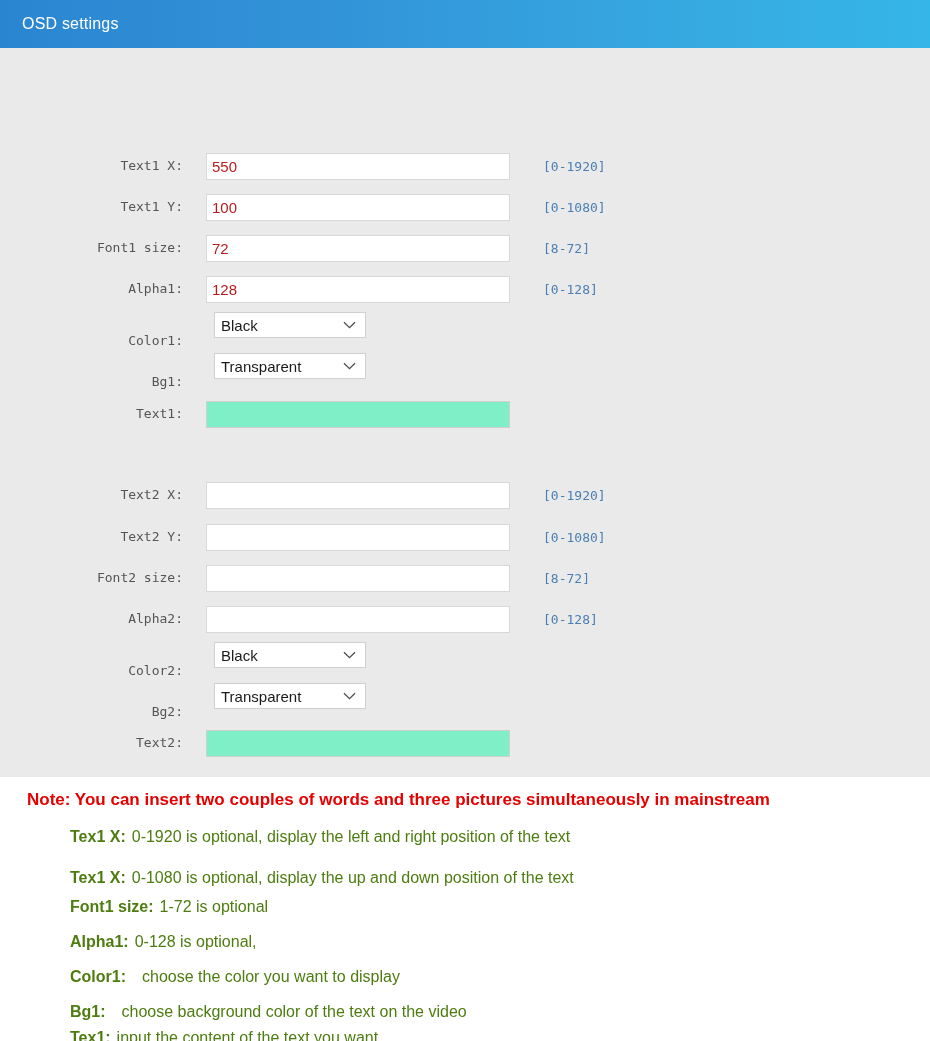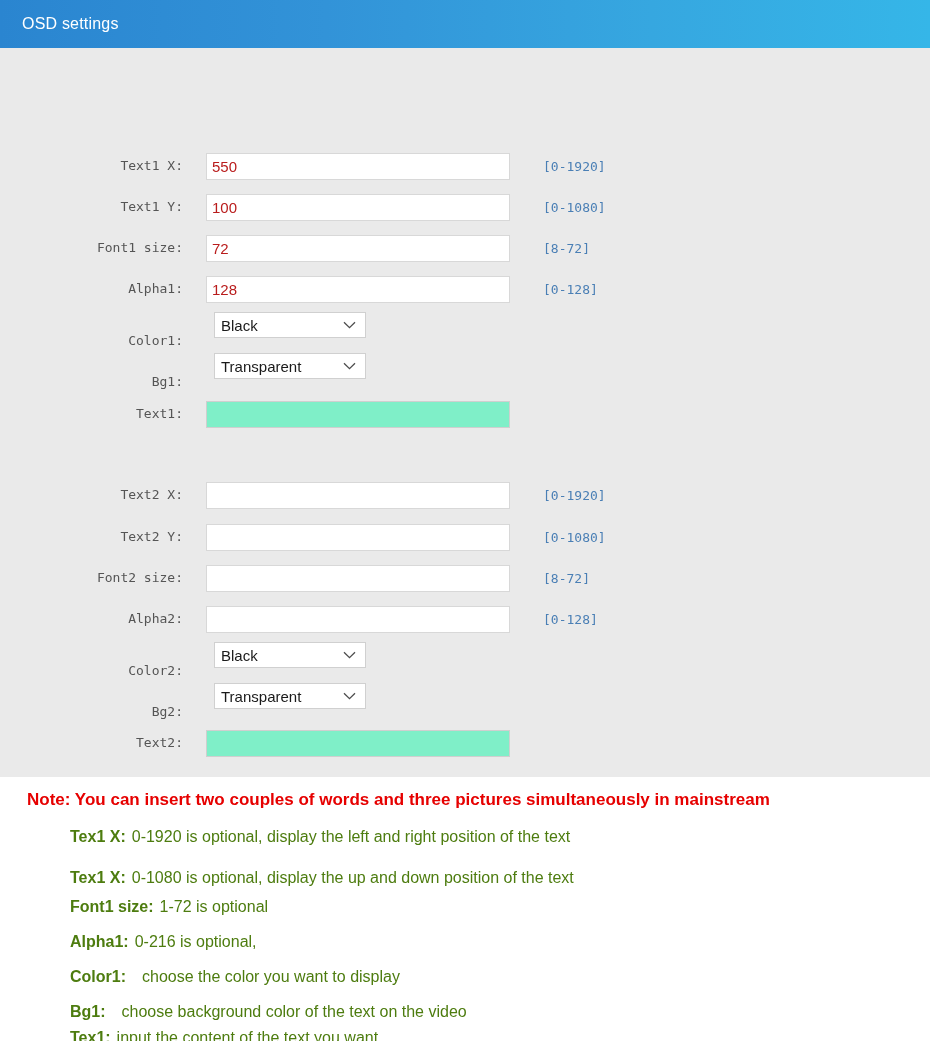--- a/index.html
+++ b/index.html
@@ -246,17 +246,17 @@
       <div class="row-label" style="top: 5px;">Text2:</div>
       <input type="text" class="row-input green" value="" style="">
     </div>
   </div>
 
 <div class="notes" id="notes">
   <div class="note-headline">Note: You can insert two couples of words and three pictures simultaneously in mainstream</div>
 <div class="note-line" style="top: 51px;"><b>Tex1 X:</b><span class="gap"></span><span>0-1920 is optional, display the left and right position of the text</span></div>
     <div class="note-line" style="top: 92px;"><b>Tex1 X:</b><span class="gap"></span><span>0-1080 is optional, display the up and down position of the text</span></div>
     <div class="note-line" style="top: 121px;"><b>Font1 size:</b><span class="gap"></span><span>1-72 is optional</span></div>
-    <div class="note-line" style="top: 156px;"><b>Alpha1:</b><span class="gap"></span><span>0-216 is optional,</span></div>
+    <div class="note-line" style="top: 156px;"><b>Alpha1:</b><span class="gap"></span><span>0-128 is optional,</span></div>
     <div class="note-line" style="top: 191px;"><b>Color1:</b><span class="gap" style="width: 16px;"></span><span>choose the color you want to display</span></div>
     <div class="note-line" style="top: 226px;"><b>Bg1:</b><span class="gap" style="width: 16px;"></span><span>choose background color of the text on the video</span></div>
     <div class="note-line" style="top: 252px;"><b>Tex1:</b><span class="gap"></span><span>input the content of the text you want</span></div>
   </div>
 
 </body></html>

